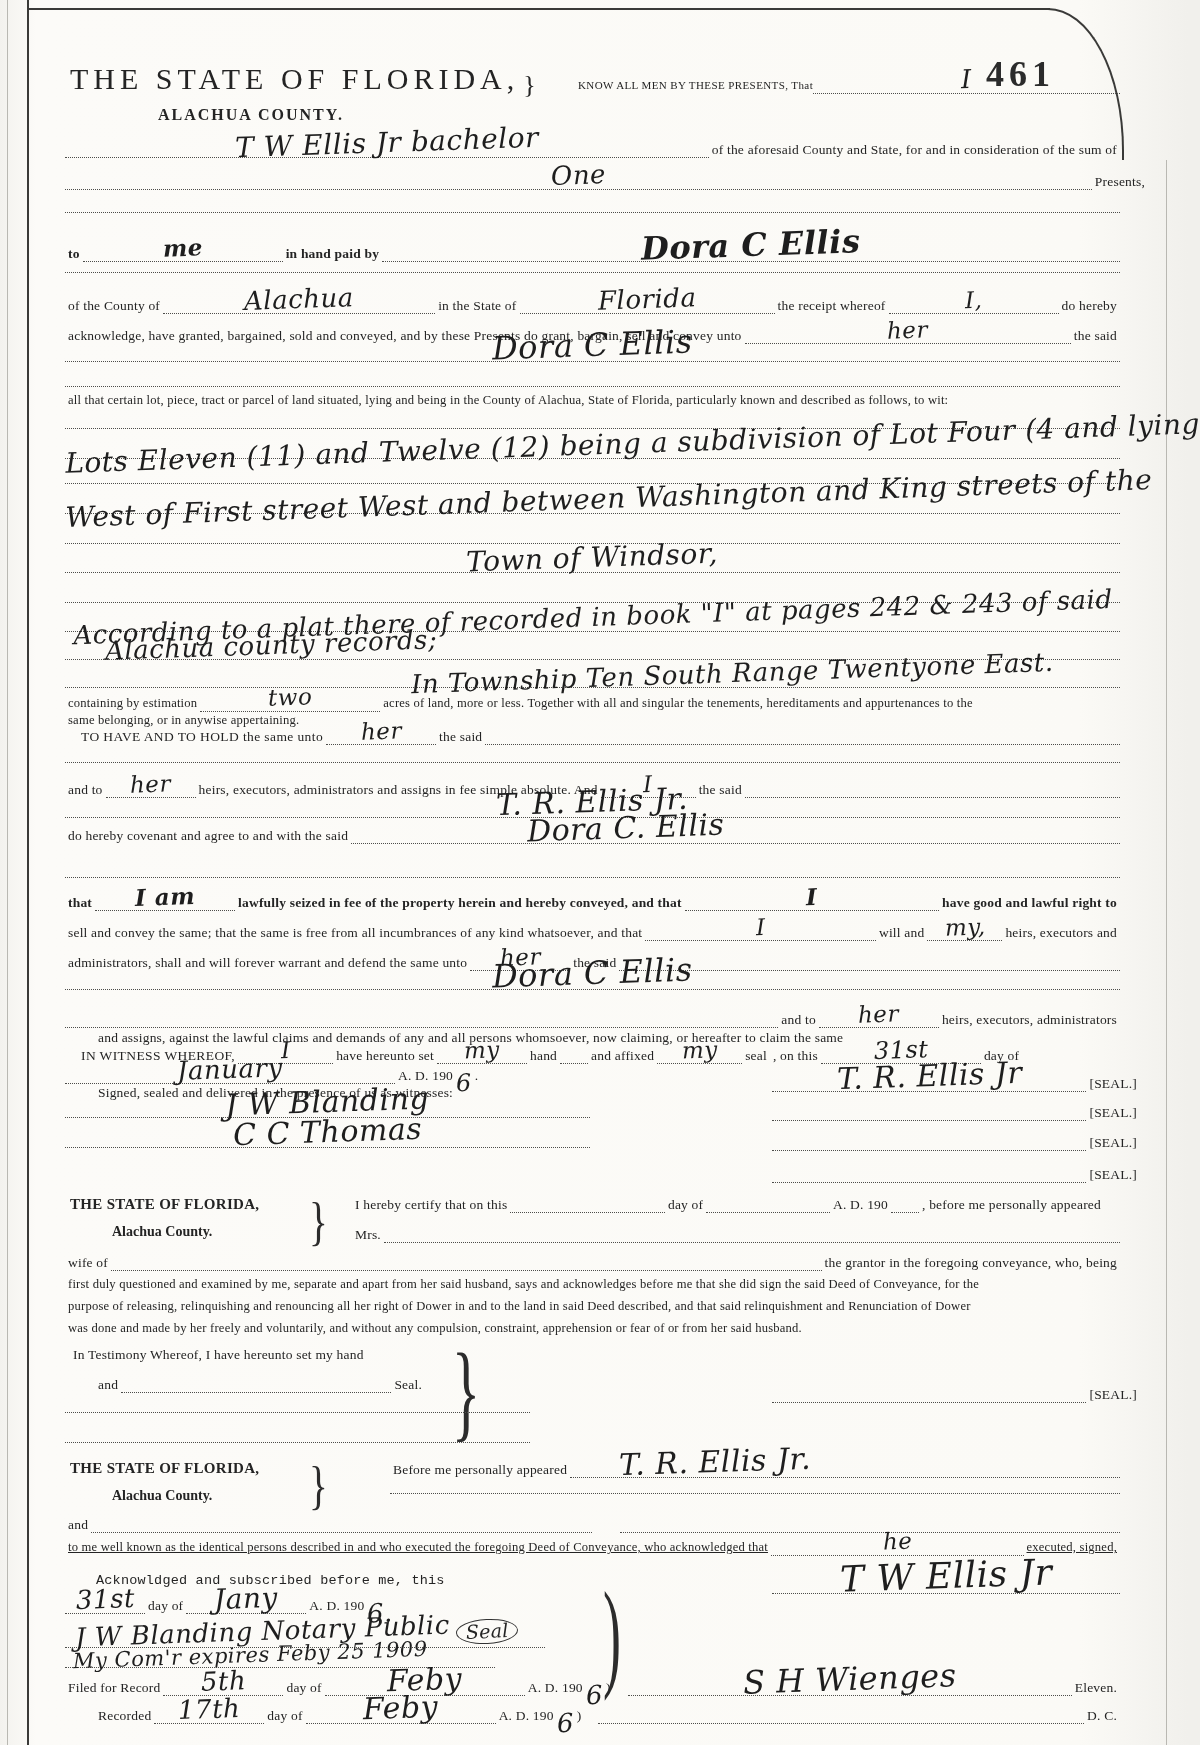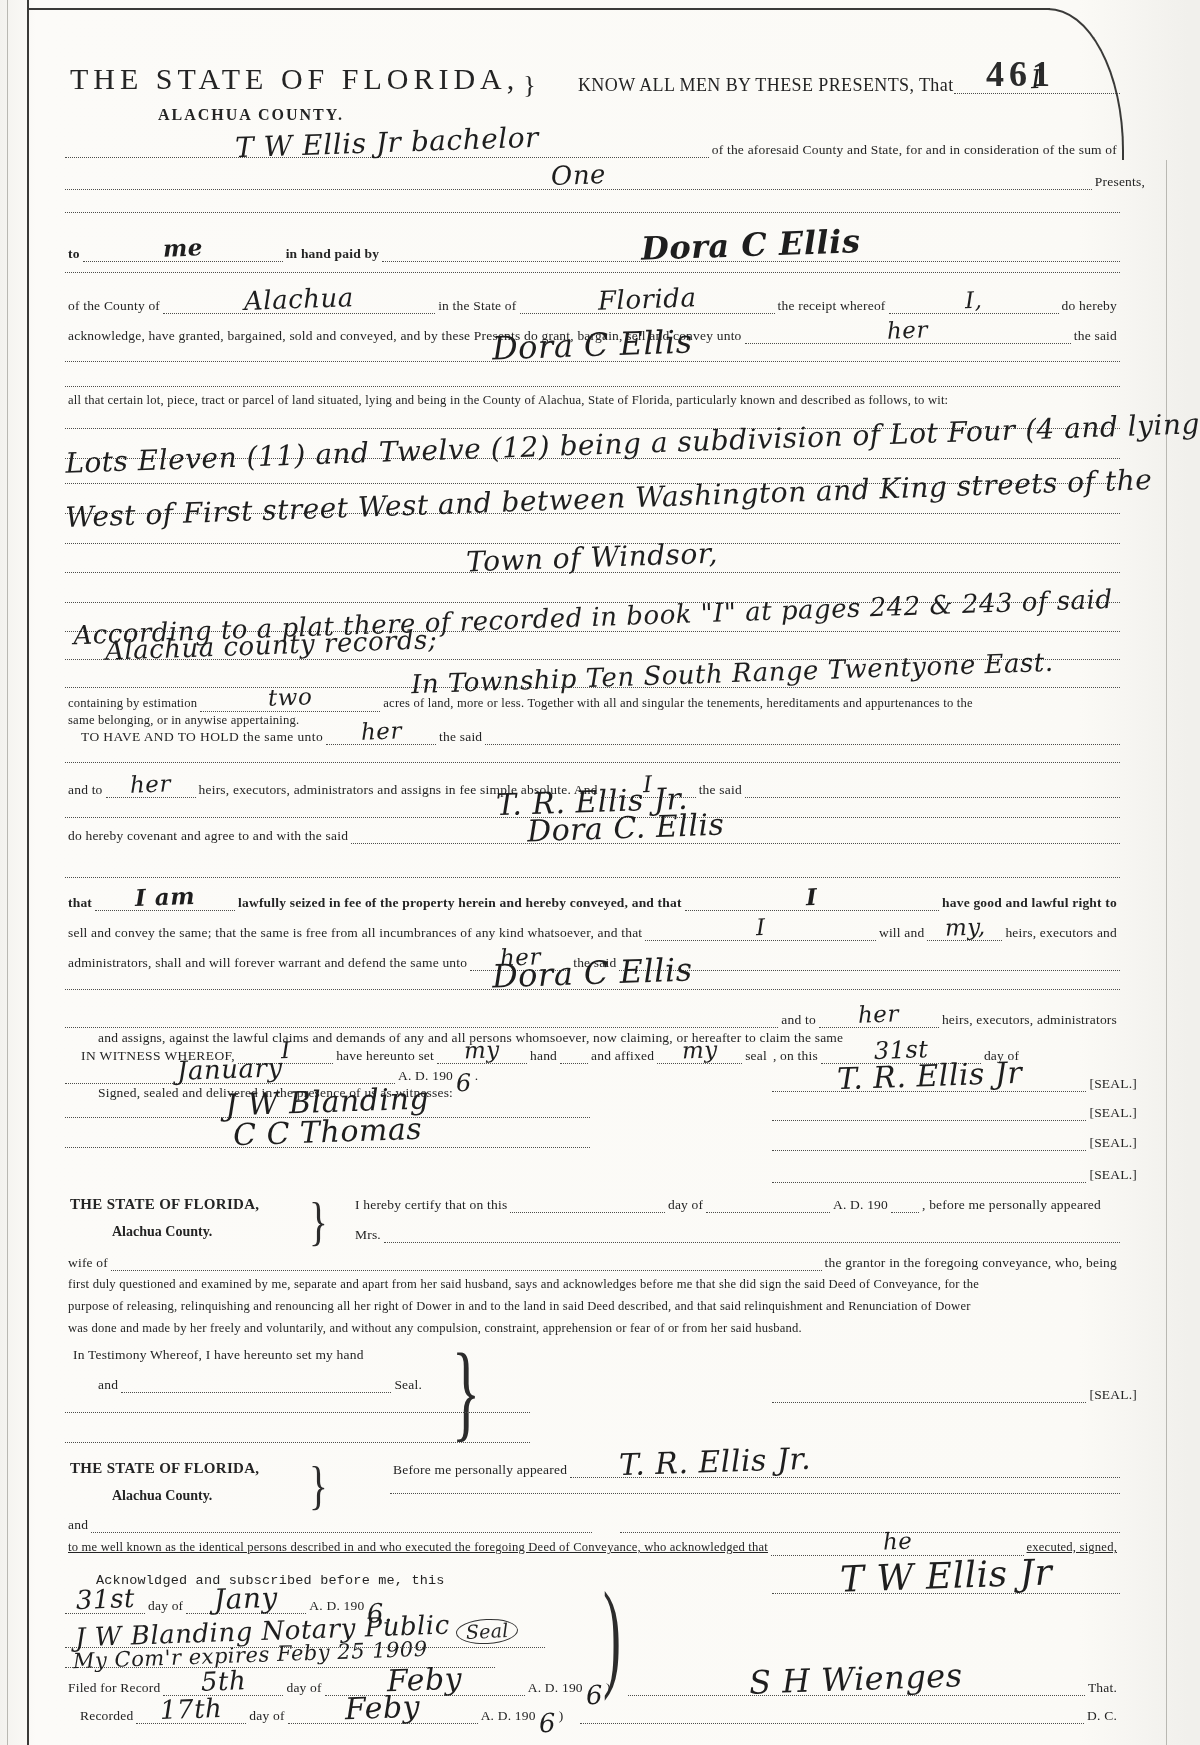--- a/index.html
+++ b/index.html
@@ -18,21 +18,21 @@
   .f{flex:1 1 auto;border-bottom:1.5px dotted #4d4d4a;text-align:center;min-width:12px;
      line-height:17px;position:relative;}
   .dot{position:absolute;border-bottom:1.5px dotted #4d4d4a;height:0;}
   .hw{font-family:"DejaVu Serif",serif;font-style:italic;display:inline-block;line-height:0;
       font-size:23px;color:#1e1e1e;transform:rotate(-2deg);position:relative;top:-1px;
       letter-spacing:.5px;white-space:nowrap;}
   .hw24{font-size:24px;} .hw26{font-size:26px;} .hw28{font-size:28px;}
   .hw30{font-size:30px;} .hw32{font-size:32px;} .hw36{font-size:36px;} .hw21{font-size:21px;}
   .title{font-size:30px;letter-spacing:5px;line-height:30px;}
   .county-big{position:absolute;font-weight:bold;font-size:16px;letter-spacing:2px;}
-  .knowall{font-size:18px;letter-spacing:1.6px;margin-left:42px;}
+  .knowall{font-size:11px;letter-spacing:1.6px;margin-left:42px;}
   .h2{position:absolute;font-weight:bold;font-size:15px;letter-spacing:.3px;}
   .h2sub{position:absolute;font-weight:bold;font-size:14px;}
   .brace-sm{font-size:26px;line-height:26px;font-weight:300;position:relative;top:4px;padding-left:4px;}
   .brace-md{position:absolute;font-size:52px;font-weight:300;transform:scaleX(.75);color:#2c2c2c;}
   .brace-lg{position:absolute;font-size:108px;font-weight:300;transform:scaleX(.55);color:#2c2c2c;}
   .paren-lg{position:absolute;font-size:120px;font-weight:300;transform:scaleX(.45);color:#2c2c2c;}
   .seal-circle{font-family:"DejaVu Serif",serif;font-style:italic;font-size:19px;line-height:15px;
       display:inline-block;border:1.6px solid #333;border-radius:50%;padding:4px 9px;
       position:relative;top:-3px;margin-left:6px;transform:rotate(-3deg);}
   .caps{letter-spacing:.4px;}
@@ -361,24 +361,24 @@
 
   <div class="r" style="top:1678px;left:65px;right:80px;">
     <span class="lbl">Filed for Record</span>
     <span class="f" style="flex:0 1 120px;"><span class="hw hw26">5th</span></span>
     <span class="lbl">day of</span>
     <span class="f" style="flex:0 1 200px;"><span class="hw hw30">Feby</span></span>
     <span class="lbl">A. D. 190</span>
     <span class="hw hw26">6</span>
     <span class="lbl">)</span>
     <span class="f" style="margin-left:14px;"><span class="hw hw32">S H Wienges</span></span>
-    <span class="lbl">That.</span>
-  </div>
-
-  <div class="r" style="top:1706px;left:77px;right:80px;">
+    <span class="lbl">Eleven.</span>
+  </div>
+
+  <div class="r" style="top:1706px;left:95px;right:80px;">
     <span class="lbl">Recorded</span>
     <span class="f" style="flex:0 1 110px;"><span class="hw hw26">17th</span></span>
     <span class="lbl">day of</span>
     <span class="f" style="flex:0 1 190px;"><span class="hw hw30">Feby</span></span>
     <span class="lbl">A. D. 190</span>
     <span class="hw hw26">6</span>
     <span class="lbl">)</span>
     <span class="f" style="margin-left:14px;"></span>
     <span class="lbl">D. C.</span>
   </div>

